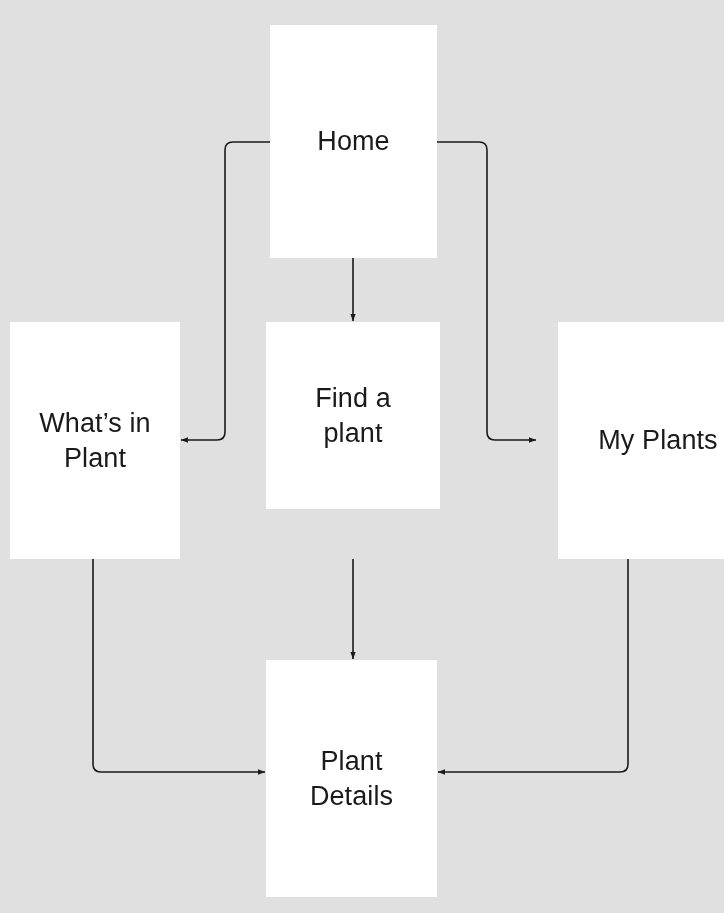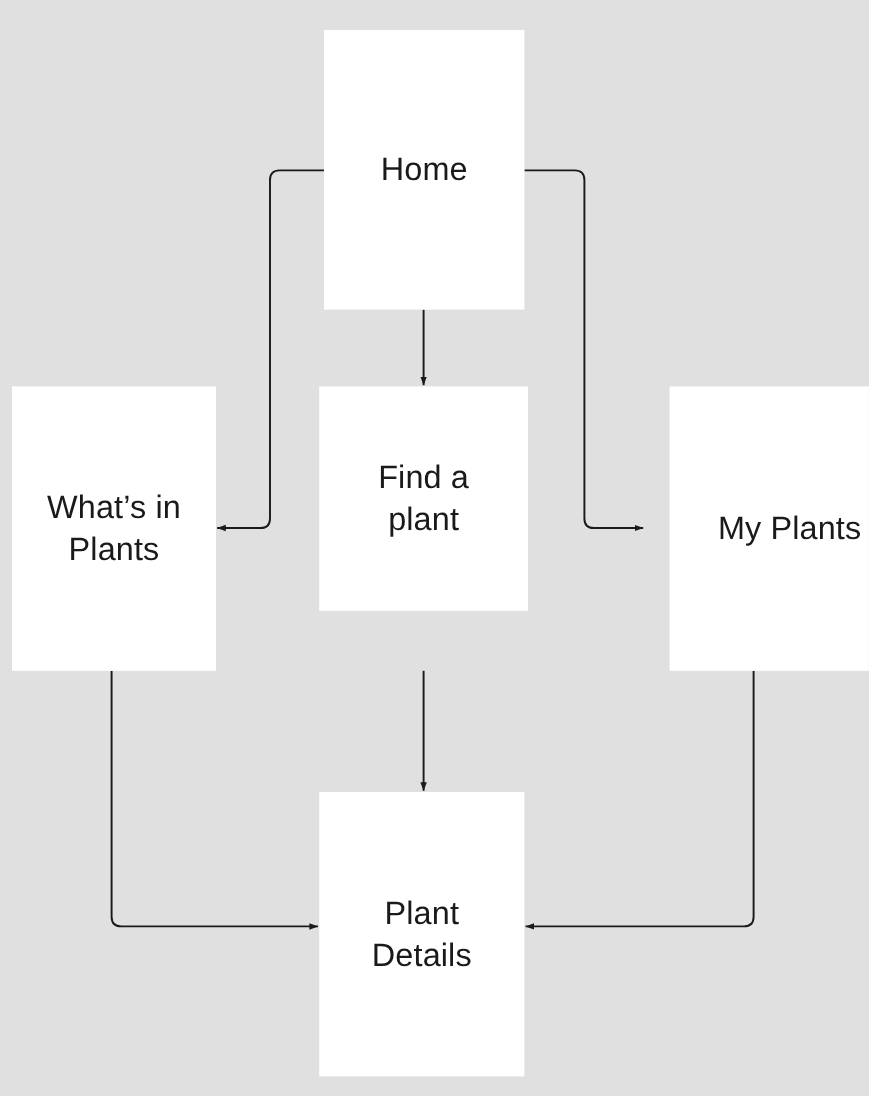--- a/index.html
+++ b/index.html
@@ -80,21 +80,21 @@
 
     <path class="edge-path" marker-end="url(#arrow)" d="M 628,559 L 628,764 Q 628,772 620,772 L 438,772"></path>
   </svg>
 
   <div class="node" id="node-home">
     <span class="node-label">Home</span>
   </div>
 
   <div class="node" id="node-season">
     <span class="node-label">What’s in
-Plants</span>
+Plant</span>
   </div>
 
   <div class="node" id="node-find">
     <span class="node-label">Find a
 plant</span>
   </div>
 
   <div class="node" id="node-myplants">
     <span class="node-label">My Plants</span>
   </div>

